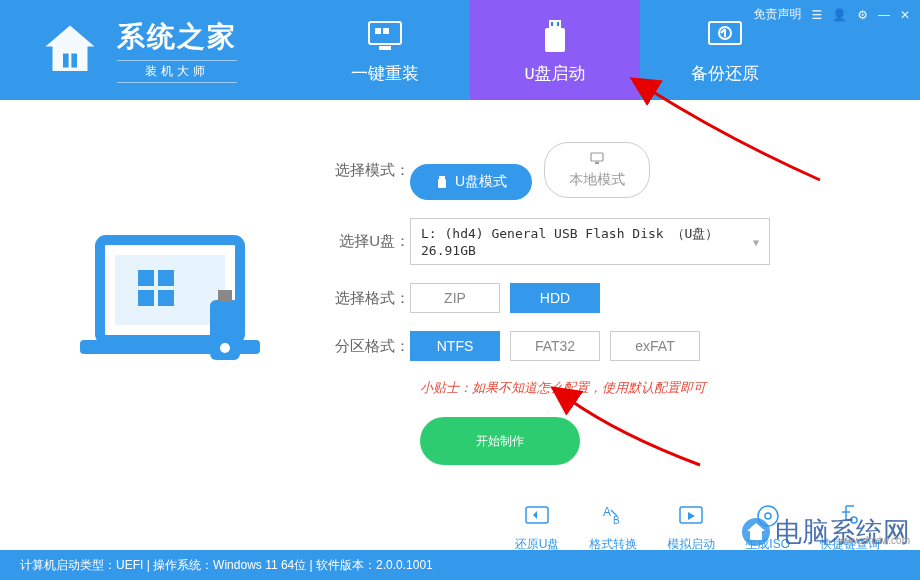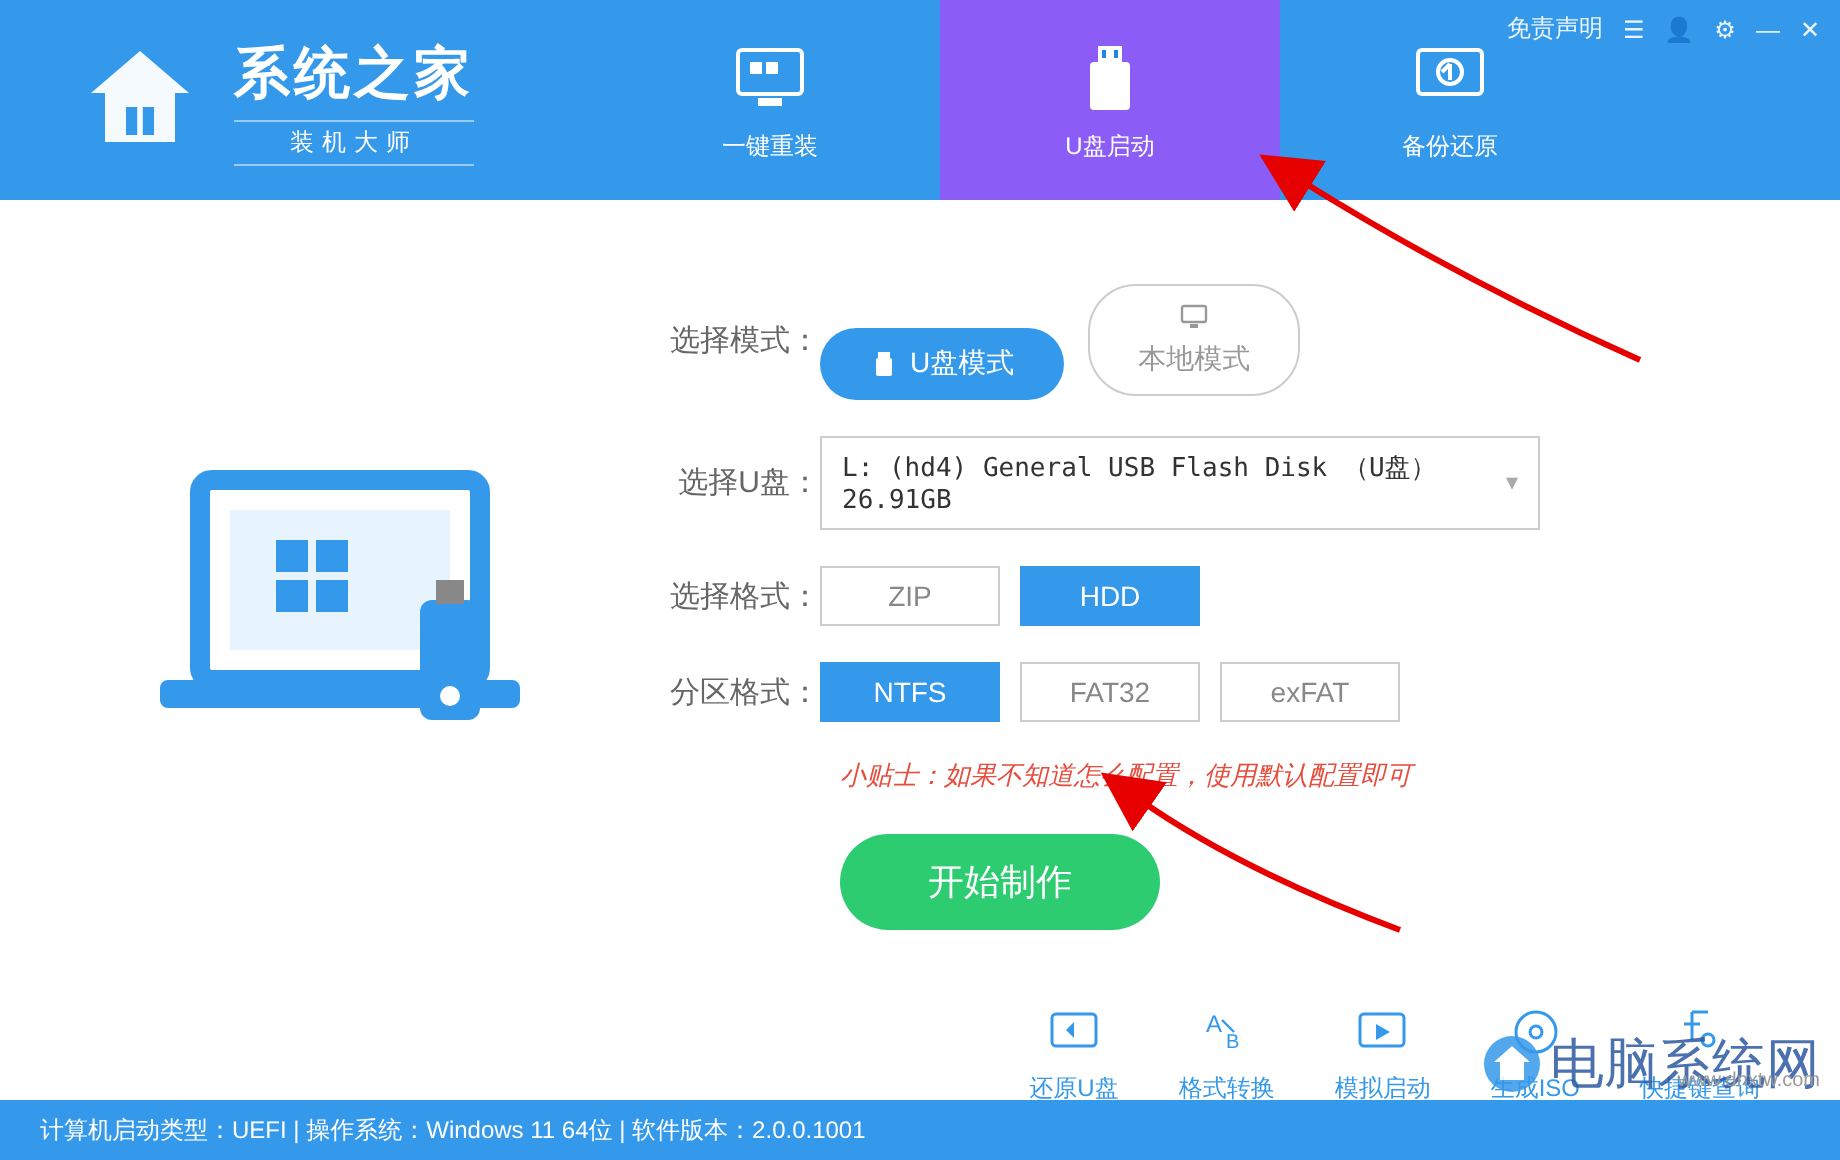--- a/index.html
+++ b/index.html
@@ -8,21 +8,21 @@
 .header { height: 100px; background: #3498eb; display: flex; align-items: center; position: relative; }
 .logo-area { display: flex; align-items: center; padding: 0 35px; width: 300px; }
 .logo-icon { width: 70px; height: 70px; margin-right: 12px; }
 .logo-text { color: #fff; }
 .logo-title { font-size: 28px; font-weight: bold; letter-spacing: 2px; }
 .logo-sub { font-size: 12px; text-align: center; letter-spacing: 4px; border-top: 1px solid rgba(255,255,255,0.5); border-bottom: 1px solid rgba(255,255,255,0.5); padding: 2px 0; margin-top: 4px; }
 
 .nav-tabs { display: flex; flex: 1; height: 100%; }
 .nav-tab { flex: 1; max-width: 170px; display: flex; flex-direction: column; align-items: center; justify-content: center; color: #fff; cursor: pointer; gap: 6px; }
 .nav-tab.active { background: #8b5cf6; }
-.nav-tab-label { font-size: 12px; }
+.nav-tab-label { font-size: 17px; font-family: Liberation Mono, monospace; }
 .nav-icon { width: 40px; height: 40px; }
 
 .win-controls { position: absolute; top: 6px; right: 10px; display: flex; gap: 10px; align-items: center; color: #fff; font-size: 12px; }
 .win-controls .ctrl { cursor: pointer; opacity: 0.9; }
 
 .main { padding: 40px 60px 20px 60px; display: flex; gap: 40px; height: 400px; }
 .illustration { width: 220px; display: flex; align-items: center; justify-content: center; }
 .form-area { flex: 1; }
 
 .form-row { display: flex; align-items: center; margin-bottom: 18px; }
@@ -33,21 +33,21 @@
 .pill-btn.outline { background: #fff; color: #999; border: 1px solid #ccc; flex-direction: column; }
 
 .select-box { flex: 1; max-width: 360px; border: 1px solid #ccc; padding: 6px 10px; font-size: 13px; font-family: monospace; color: #333; position: relative; cursor: pointer; }
 .select-arrow { position: absolute; right: 10px; top: 50%; transform: translateY(-50%); color: #aaa; font-size: 10px; }
 
 .opt-btn { width: 90px; padding: 6px 0; text-align: center; font-size: 14px; border: 1px solid #ccc; color: #888; cursor: pointer; margin-right: 10px; }
 .opt-btn.selected { background: #3498eb; color: #fff; border-color: #3498eb; }
 
 .tip { color: #e74c3c; font-size: 13px; margin-left: 100px; margin-bottom: 20px; font-style: italic; }
 
-.start-btn { width: 160px; height: 48px; background: #2ecc71; color: #fff; border-radius: 28px; font-size: 18px; display: flex; align-items: center; justify-content: center; cursor: pointer; margin-left: 100px; }
+.start-btn { width: 160px; height: 48px; background: #2ecc71; color: #fff; border-radius: 28px; font-size: 12px; display: flex; align-items: center; justify-content: center; cursor: pointer; margin-left: 100px; }
 
 .bottom-tools { display: flex; justify-content: flex-end; gap: 30px; padding: 0 40px 10px 0; }
 .tool-item { display: flex; flex-direction: column; align-items: center; gap: 4px; color: #3498eb; font-size: 12px; cursor: pointer; }
 .tool-icon { width: 32px; height: 32px; display: flex; align-items: center; justify-content: center; }
 
 .status-bar { height: 30px; background: #3498eb; color: #fff; font-size: 12px; display: flex; align-items: center; padding: 0 20px; position: absolute; bottom: 0; left: 0; right: 0; }
 
 .watermark { position: absolute; bottom: 30px; right: 10px; display: flex; align-items: center; gap: 4px; opacity: 0.85; }
 .watermark-text { color: #2c5aa0; font-size: 27px; font-weight: normal; }
 .watermark-url { color: #999; font-size: 10px; position: absolute; right: 10px; bottom: 34px; }

